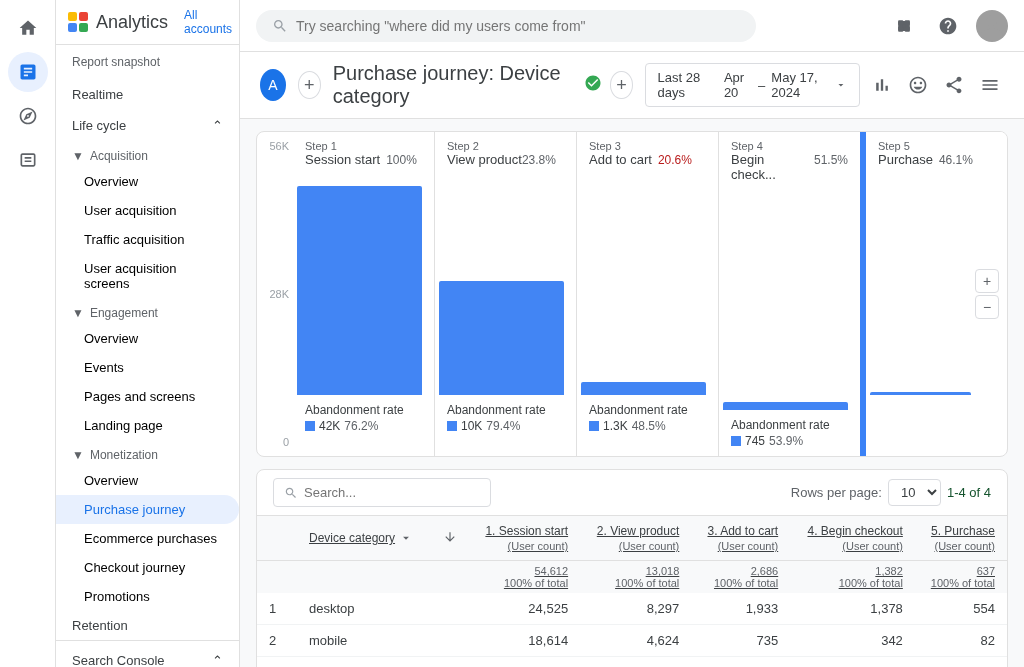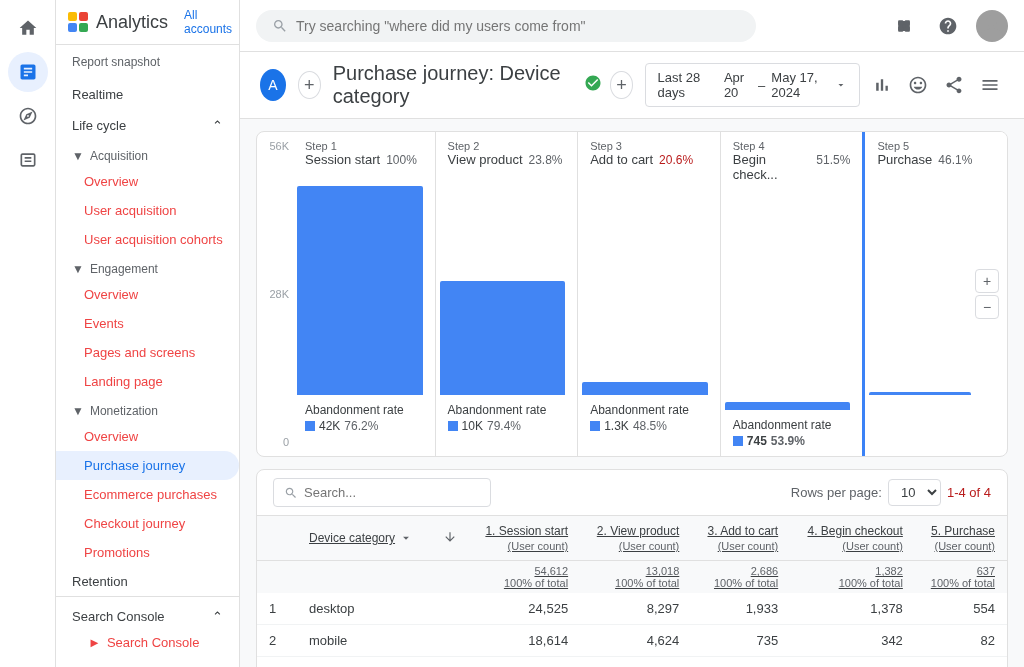--- a/index.html
+++ b/index.html
@@ -71,21 +71,21 @@
       padding: 0;
     }
     .sidebar-section-header {
       padding: 8px 16px;
       font-size: 13px; font-weight: 500; color: #3c4043;
       display: flex; align-items: center; justify-content: space-between;
       cursor: pointer;
     }
     .sidebar-item {
       padding: 7px 16px 7px 28px;
-      font-size: 13px; color: #ef4444; cursor: pointer;
+      font-size: 13px; color: #000000; cursor: pointer;
       display: flex; align-items: center; gap: 6px;
     }
     .sidebar-item.active {
       background: #e8f0fe; color: #1a73e8; font-weight: 500;
       border-radius: 0 24px 24px 0;
     }
     .sidebar-sub-header {
       padding: 8px 16px 4px 16px;
       font-size: 12px; color: #5f6368; font-weight: 500;
       display: flex; align-items: center; gap: 6px; cursor: pointer;
@@ -220,21 +220,21 @@
       border: none; outline: none; font-size: 13px; color: #3c4043; flex: 1;
     }
     .rows-per-page {
       margin-left: auto; display: flex; align-items: center; gap: 6px;
       font-size: 13px; color: #5f6368;
     }
     .rows-select {
       border: 1px solid #dadce0; border-radius: 4px; padding: 4px 8px;
       font-size: 13px; color: #3c4043; cursor: pointer; background: #fff;
     }
-    .rows-info { font-size: 13px; color: #b91c1c; }
+    .rows-info { font-size: 13px; color: #14532d; }
 
     table {
       width: 100%;
       border-collapse: collapse;
       font-size: 13px;
     }
     thead tr {
       background: #f8f9fa;
       text-decoration: underline;
     }
@@ -362,21 +362,24 @@
           <span>▼</span>
           <span>Acquisition</span>
         </div>
         <div class="sidebar-item">
             <span>Overview</span>
           </div>
         <div class="sidebar-item">
             <span>User acquisition</span>
           </div>
         <div class="sidebar-item">
-            <span>User acquisition cohorts</span>
+            <span>Traffic acquisition</span>
+          </div>
+        <div class="sidebar-item">
+            <span>User acquisition screens</span>
           </div>
 
         <div class="sidebar-sub-header">
           <span>▼</span>
           <span>Engagement</span>
         </div>
         <div class="sidebar-item">
             <span>Overview</span>
           </div>
         <div class="sidebar-item">
@@ -538,21 +541,21 @@
                   <div style="width:10px; height:10px; background:#4285f4;"></div>
                   <span>42K</span>
                   <span style="color:#5f6368;">76.2%</span>
                 </div>
               </div>
             </div>
 
             <div style="flex:1; border-right:1px solid #e0e0e0;">
               <div class="step-header">
                 <div class="step-label">Step 2</div>
-                <div style="display:flex; align-items:baseline; gap:6px;">
+                <div style="display:flex; align-items:baseline; ">
                   <span class="step-name">View product</span>
                   <span style="font-size:12px; color:#5f6368;">23.8%</span>
                 </div>
               </div>
               <div style="height:220px; display:flex; align-items:flex-end; padding:0 12px 0 4px; background:#fff;">
                 <div style="width:100%; height:52%; background:#4285f4; border-radius:2px 2px 0 0;"></div>
               </div>
               <div style="padding:8px 12px; font-size:12px;">
                 <div style="color:#3c4043;">Abandonment rate</div>
                 <div style="display:flex; align-items:center; gap:4px; margin-top:2px;">
@@ -577,34 +580,34 @@
               <div style="padding:8px 12px; font-size:12px;">
                 <div style="color:#3c4043;">Abandonment rate</div>
                 <div style="display:flex; align-items:center; gap:4px; margin-top:2px;">
                   <div style="width:10px; height:10px; background:#4285f4;"></div>
                   <span>1.3K</span>
                   <span style="color:#5f6368;">48.5%</span>
                 </div>
               </div>
             </div>
 
-            <div style="flex:1; border-right:3px solid #3b82f6;">
+            <div style="flex:1; border-right:6px solid #3b82f6;">
               <div class="step-header">
                 <div class="step-label">Step 4</div>
                 <div style="display:flex; align-items:baseline; gap:4px;">
                   <span class="step-name">Begin check...</span>
                   <span style="font-size:12px; color:#5f6368;">51.5%</span>
                 </div>
               </div>
               <div style="height:220px; display:flex; align-items:flex-end; padding:0 12px 0 4px; background:#fff;">
                 <div style="width:100%; height:3.5%; background:#4285f4; border-radius:2px 2px 0 0;"></div>
               </div>
               <div style="padding:8px 12px; font-size:12px;">
                 <div style="color:#3c4043;">Abandonment rate</div>
-                <div style="display:flex; align-items:center; gap:4px; margin-top:2px;font-weight:bold;">
+                <div style="display:flex; align-items:center; gap:4px; margin-top:2px;">
                   <div style="width:10px; height:10px; background:#4285f4;"></div>
                   <span>745</span>
                   <span style="color:#5f6368;">53.9%</span>
                 </div>
               </div>
             </div>
 
             <div style="flex:1;">
               <div class="step-header">
                 <div class="step-label">Step 5</div>

